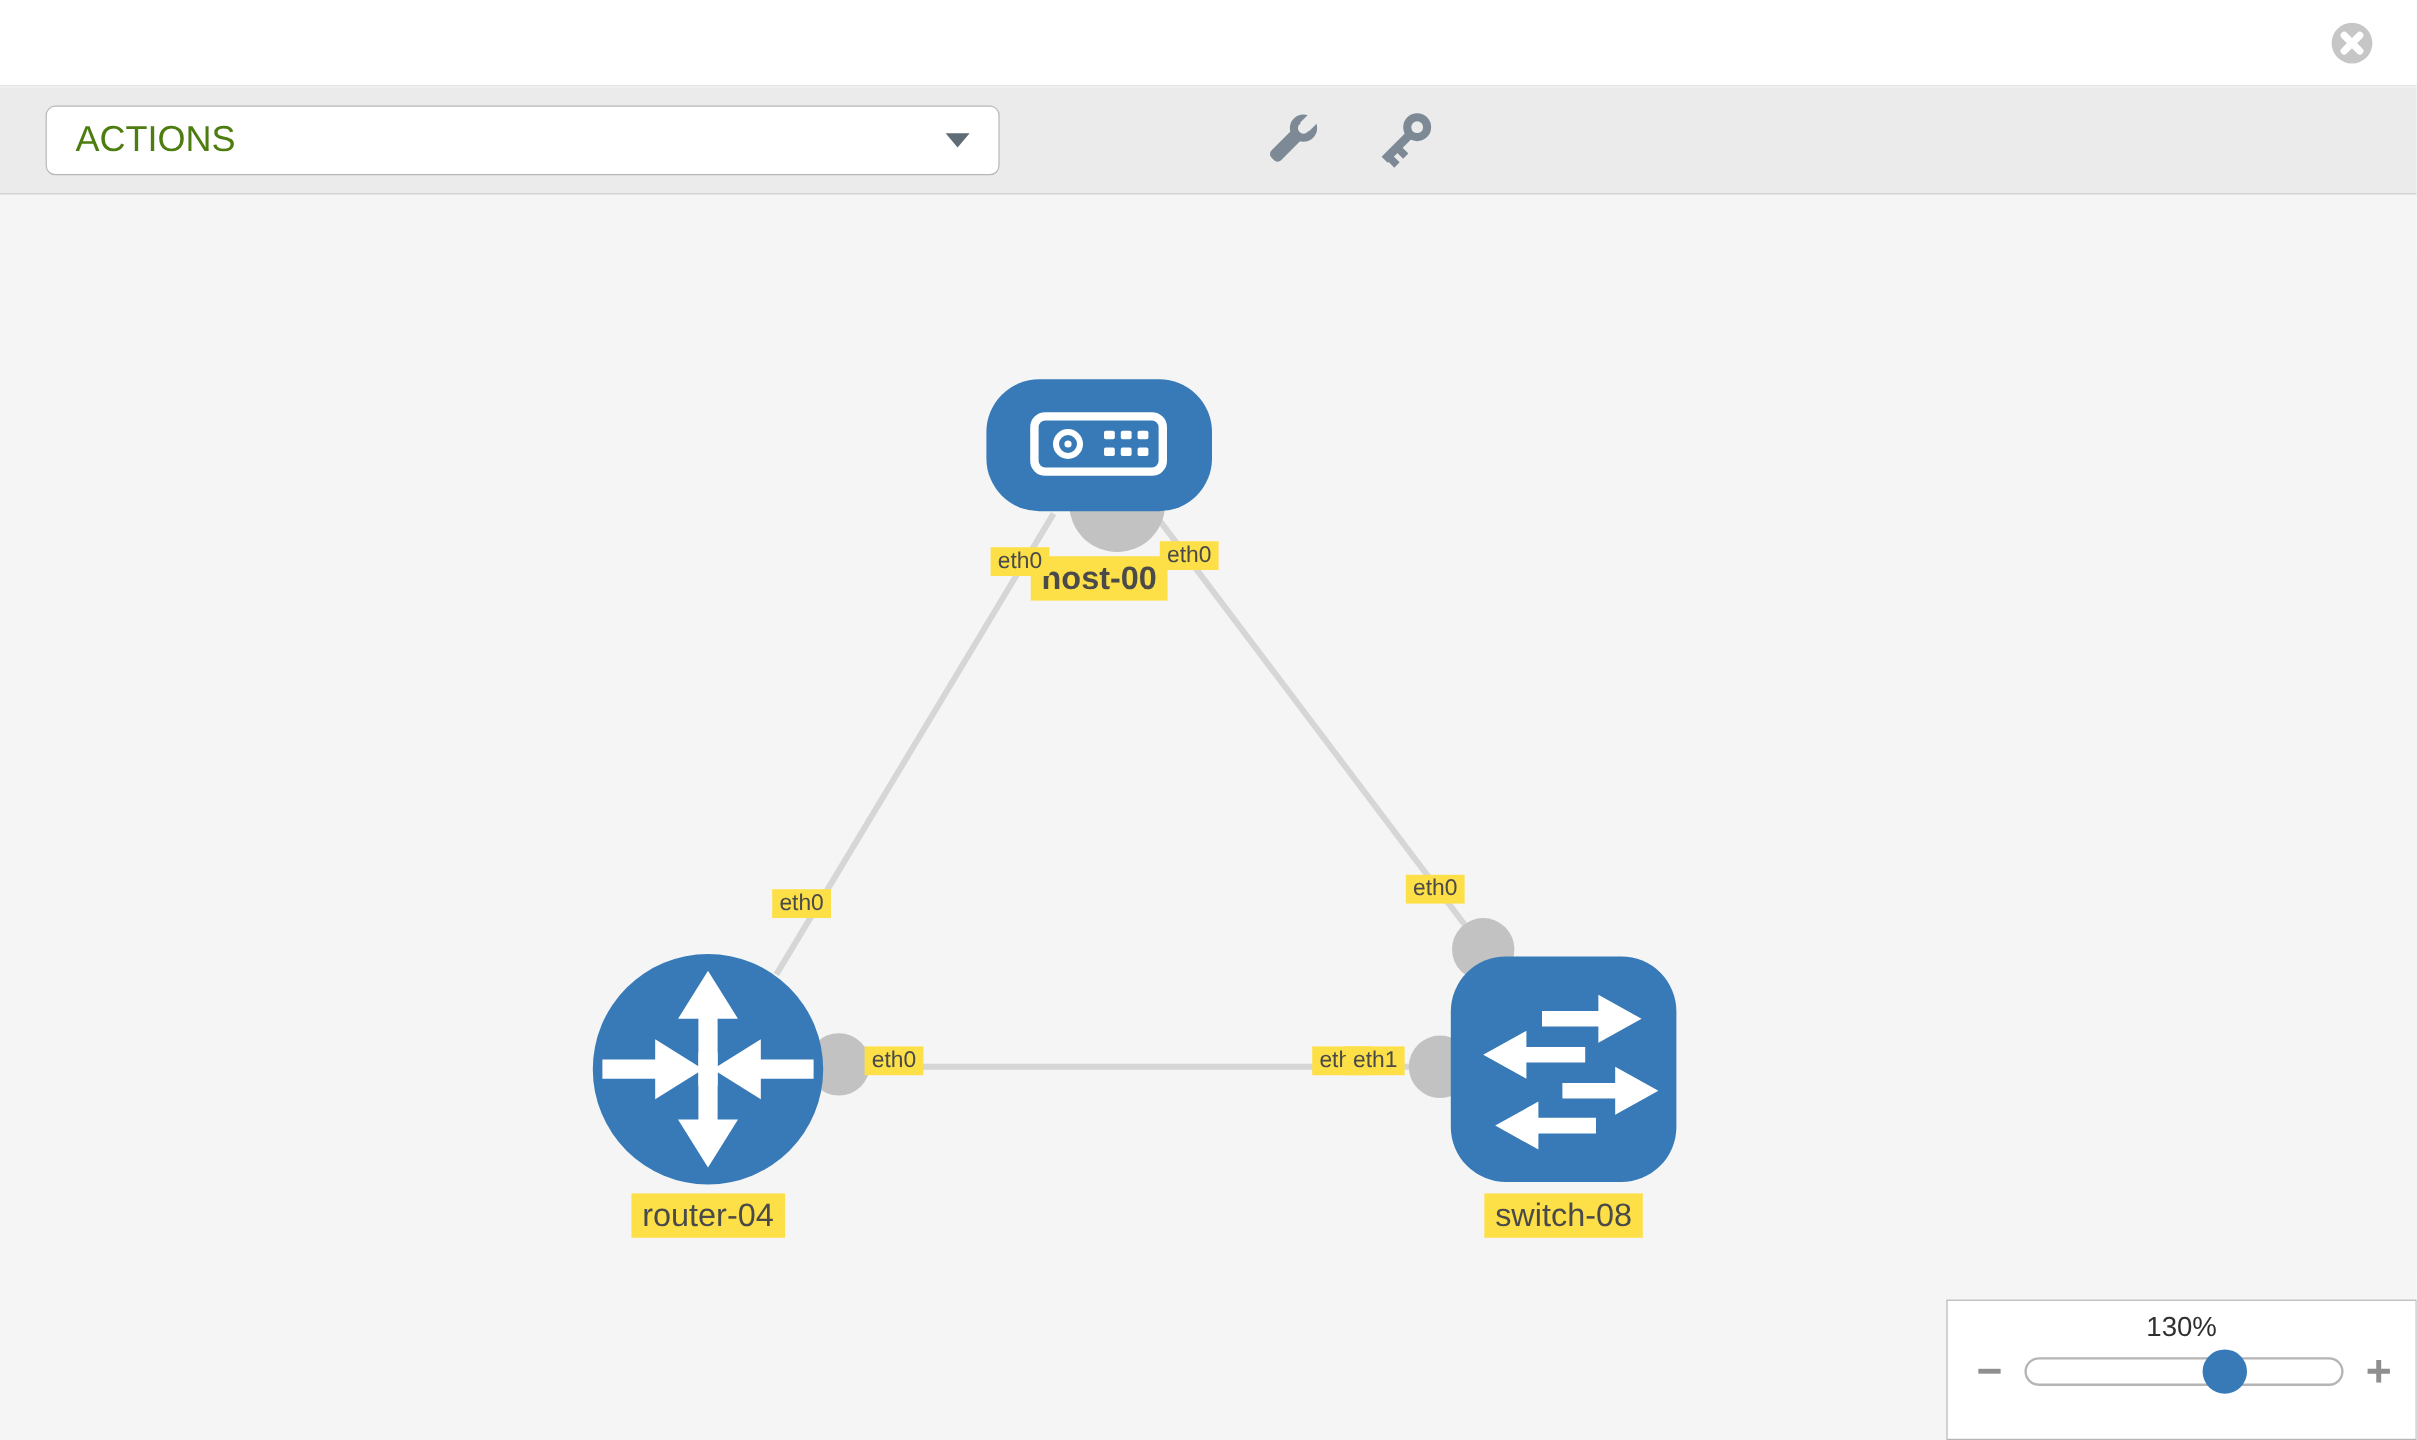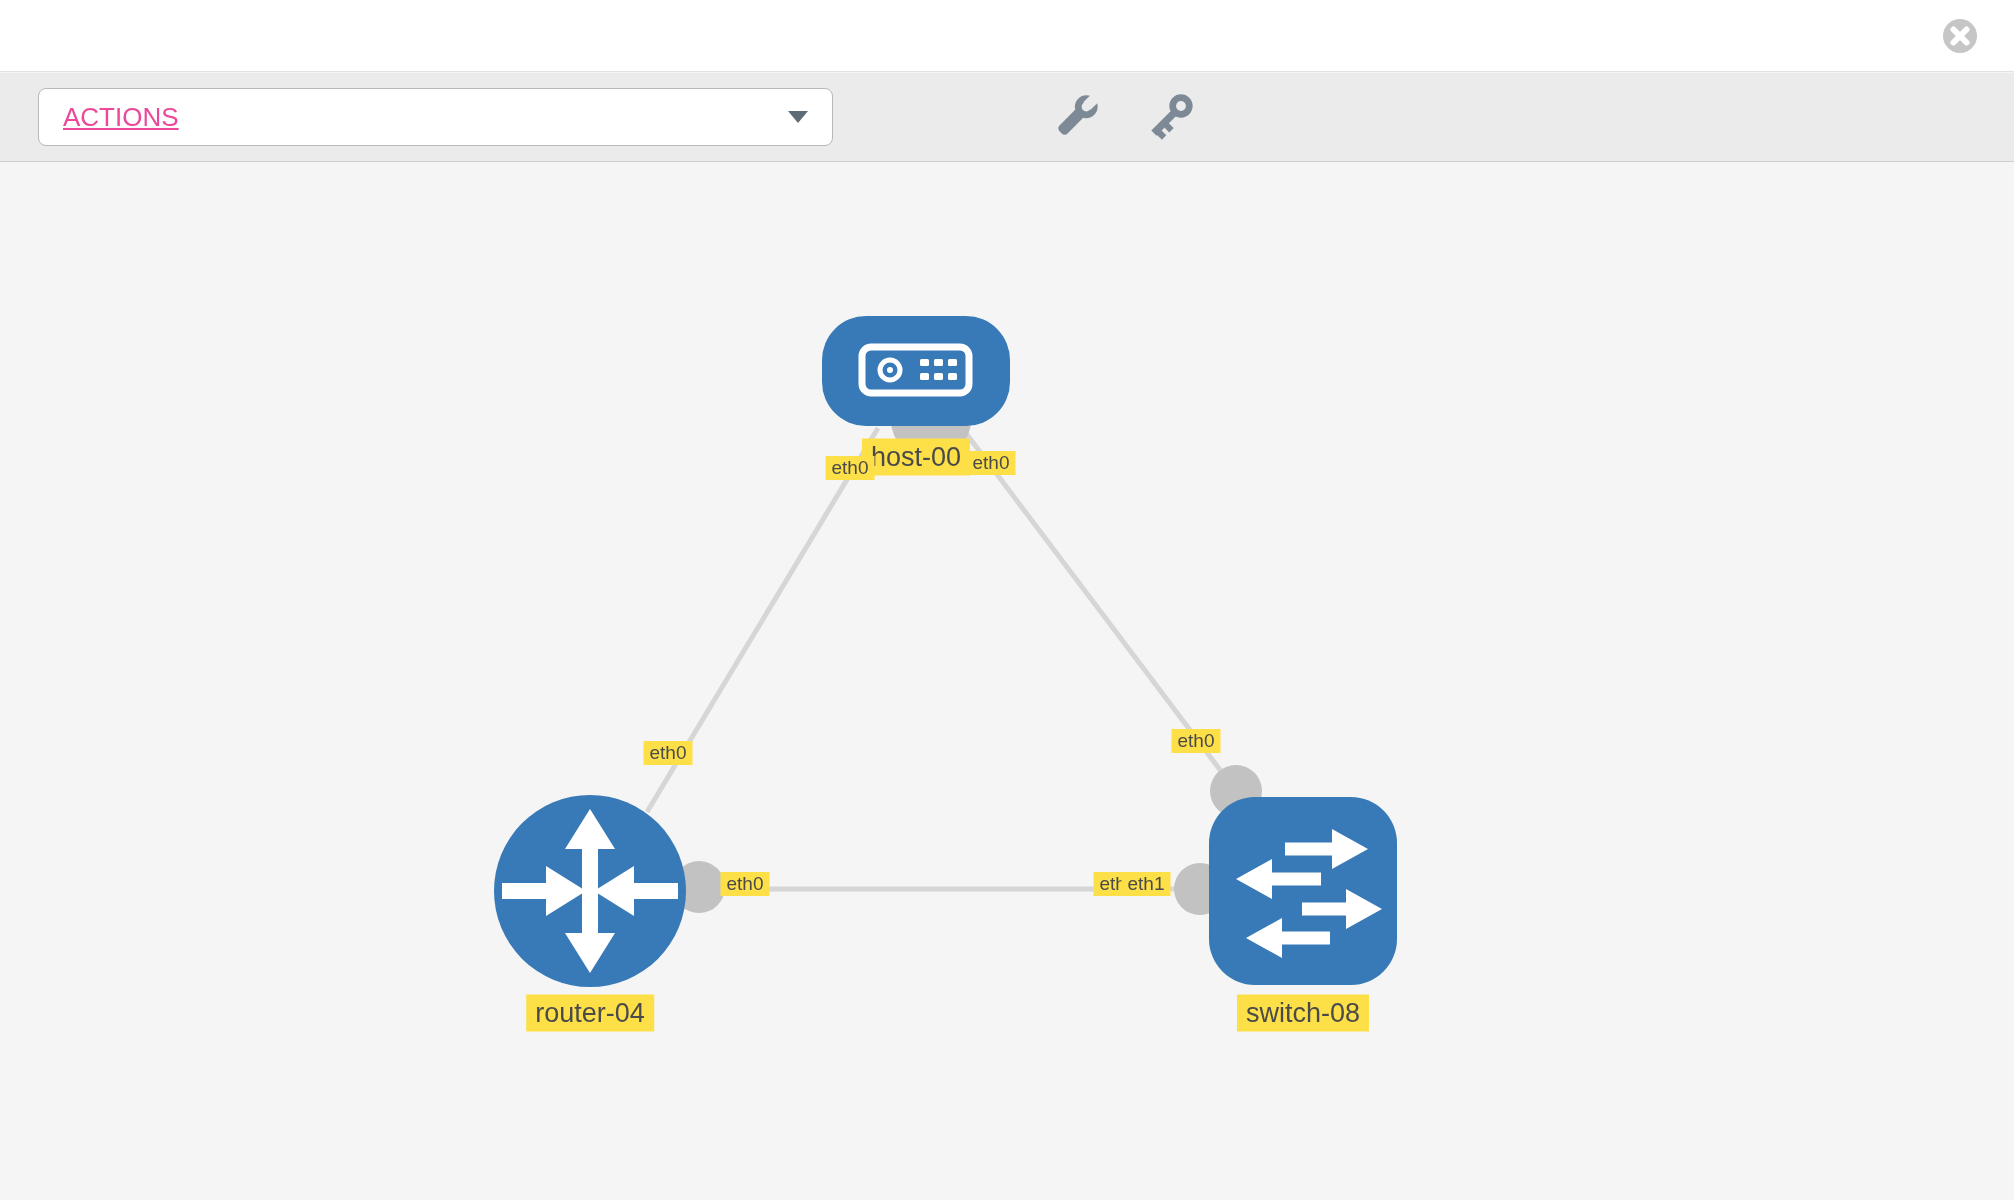--- a/index.html
+++ b/index.html
@@ -7,21 +7,21 @@
   body { font-family:"Liberation Sans", sans-serif; }
   .app { position:relative; width:2014px; height:1200px; overflow:hidden; background:#f5f5f5; }
 
   
   .header { position:absolute; top:0; left:0; width:100%; height:72px; background:#ffffff; border-bottom:1px solid #e2e2e2; z-index:5; }
   .page-title { position:absolute; left:40px; top:50%; transform:translateY(-50%); font-size:27px; font-weight:bold; color:#666666; letter-spacing:0.2px; }
   .close-btn { position:absolute; right:34px; top:16px; width:40px; height:40px; cursor:pointer; }
 
   
   .toolbar { position:absolute; top:73px; left:0; width:100%; height:89px; background:#ebebeb; border-bottom:1px solid #cfcfcf; z-index:5; }
-  .select { position:absolute; top:15px; height:58px; background:#ffffff; border:1px solid #b8b8b8; border-radius:8px; display:flex; align-items:center; justify-content:space-between; padding:0 24px; color:#ec4899; font-size:26px; cursor:pointer;text-decoration:underline; }
+  .select { position:absolute; top:15px; height:58px; background:#ffffff; border:1px solid #b8b8b8; border-radius:8px; display:flex; align-items:center; justify-content:space-between; padding:0 24px; color:#4d7c0f; font-size:30px; cursor:pointer; }
   .select-actions { left:38px; width:795px; }
   .select-search { left:1185px; width:770px; }
   .caret { width:0; height:0; border-left:10px solid transparent; border-right:10px solid transparent; border-top:12px solid #5f6b75; }
   .tool-icons { position:absolute; left:1038px; top:15px; width:170px; height:58px; display:flex; align-items:center; justify-content:center; gap:36px; }
   .tool-icons svg { cursor:pointer; }
 
   
   .topo-svg { position:absolute; left:0; top:0; width:2014px; height:1200px; z-index:1; }
   .link { stroke:#d6d6d6; stroke-width:5; }
   .port { fill:#c2c2c2; }
@@ -135,26 +135,36 @@
         <line x1="1321" y1="879" x2="1266" y2="879" stroke-width="13"></line>
         <polygon points="1236,879 1272,859 1272,899" stroke="none"></polygon>
         <line x1="1302" y1="909" x2="1352" y2="909" stroke-width="13"></line>
         <polygon points="1382,909 1346,889 1346,929" stroke="none"></polygon>
         <line x1="1330" y1="938" x2="1276" y2="938" stroke-width="13"></line>
         <polygon points="1246,938 1282,918 1282,958" stroke="none"></polygon>
       </g>
     </g>
   </svg>
 
-  <div class="chip node-label" style="left:916px; top:457px;">host-00</div>
+  <div class="chip node-label" style="left:916px; top:482px;font-weight:bold;">host-00</div>
   <div class="chip node-label" style="left:590px; top:1013px;">router-04</div>
   <div class="chip node-label" style="left:1303px; top:1013px;">switch-08</div>
 
   <div class="chip if-label" style="left:850px; top:468px;">eth0</div>
   <div class="chip if-label" style="left:991px; top:463px;">eth0</div>
   <div class="chip if-label" style="left:668px; top:753px;">eth0</div>
   <div class="chip if-label" style="left:1196px; top:741px;">eth0</div>
   <div class="chip if-label" style="left:745px; top:884px;">eth0</div>
   <div class="chip if-label under" style="left:1118px; top:884px;">eth0</div>
   <div class="chip if-label over" style="left:1146px; top:884px;">eth1</div>
 
+  <div class="zoom-panel">
+    <div class="zoom-level">130%</div>
+    <div class="zoom-row">
+      <span class="zoom-btn">−</span>
+      <div class="zoom-track">
+        <div class="zoom-handle" style="background: rgb(55, 122, 183);"></div>
+      </div>
+      <span class="zoom-btn">+</span>
+    </div>
+  </div>
 
 </div>
 
 </body></html>

